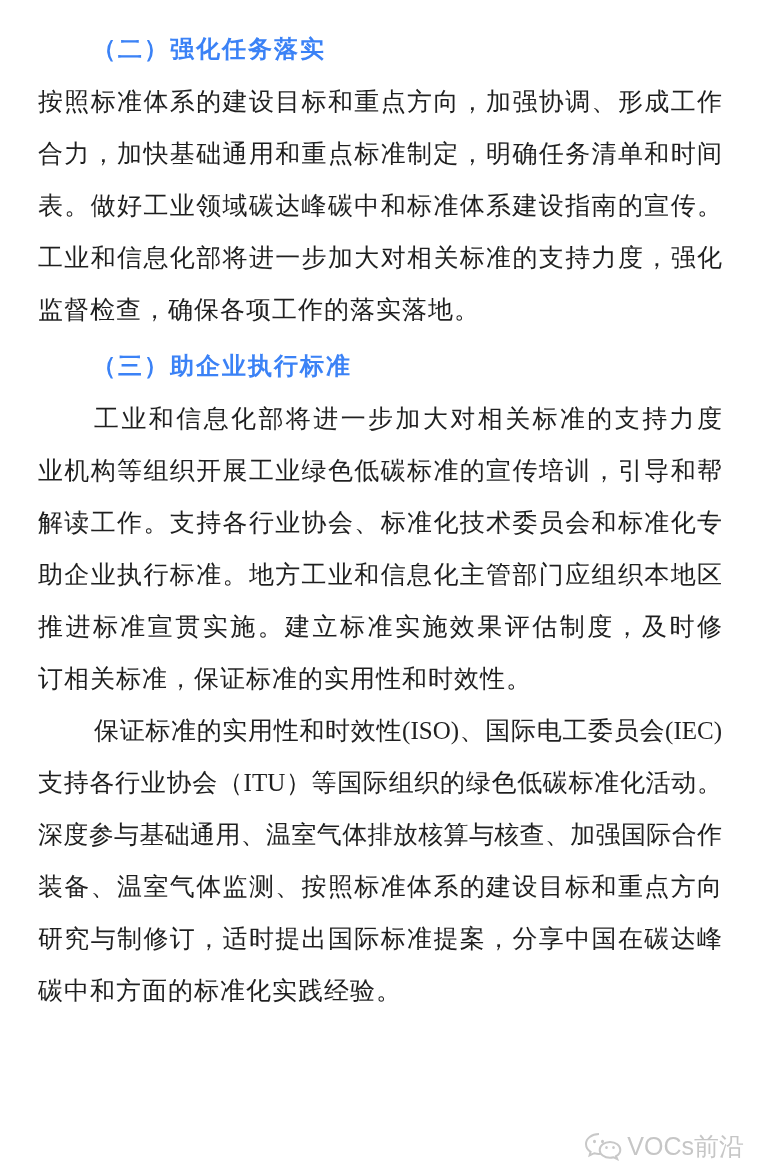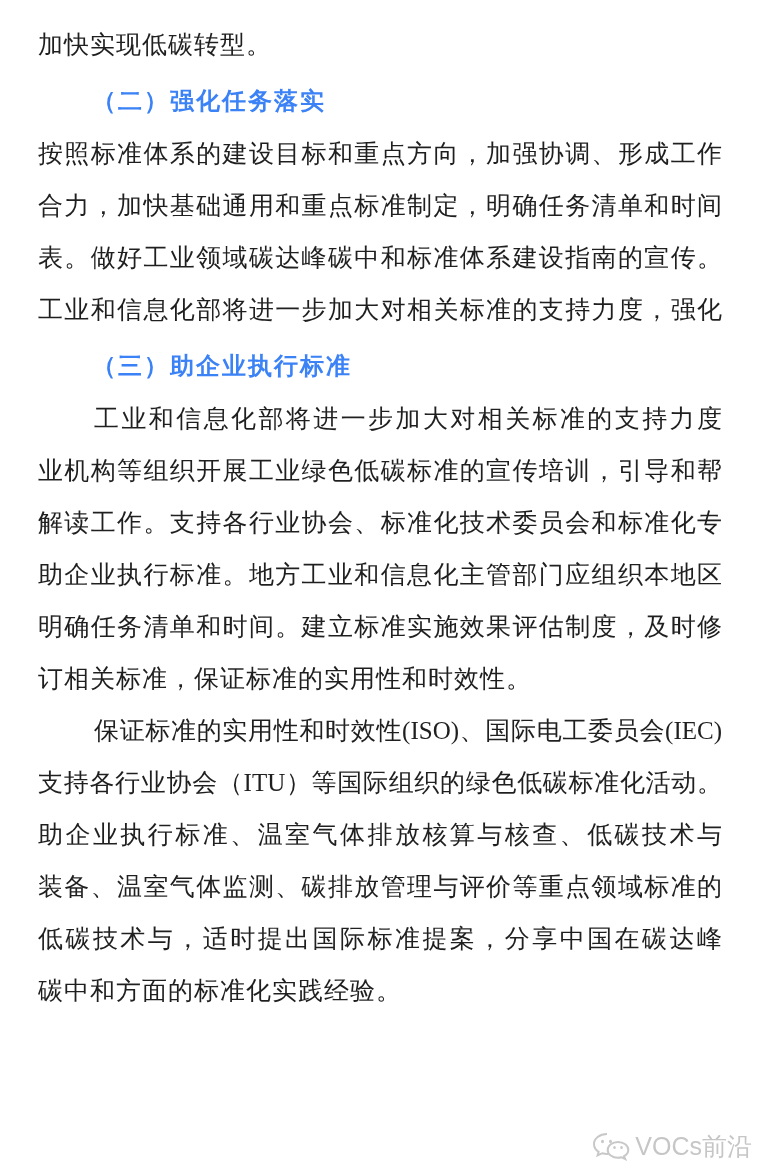--- a/index.html
+++ b/index.html
@@ -44,56 +44,56 @@
     color: #3b82f6;
     font-size: 24px;
     text-indent: 54px;
     letter-spacing: 2px;
     margin-top: 4px;
     margin-bottom: 1px;
     font-family: Liberation Serif, serif;
   }
   .watermark {
     position: absolute;
-    right: 8px; bottom: 11px;
+    right: 16px; bottom: 11px;
     display: flex;
     align-items: center;
     gap: 5px;
     color: #c6c6c6;
     font-size: 25px;
     font-family: "Liberation Sans", "DejaVu Sans", sans-serif;
     user-select: none;
   }
   .wm-icon { display: inline-block; width: 38px; height: 32px; }
 </style>
 </head>
 <body>
 
 <div class="page">
 
   <div class="doc">
 
-  <div class="line para-end">加快实现低碳转型。</div>
       <div class="line heading">（二）强化任务落实</div>
       <div class="line fill">按照标准体系的建设目标和重点方向，加强协调、形成工作</div>
       <div class="line fill">合力，加快基础通用和重点标准制定，明确任务清单和时间</div>
       <div class="line fill">表。做好工业领域碳达峰碳中和标准体系建设指南的宣传。</div>
       <div class="line fill">工业和信息化部将进一步加大对相关标准的支持力度，强化</div>
+      <div class="line para-end">监督检查，确保各项工作的落实落地。</div>
       <div class="line heading">（三）助企业执行标准</div>
       <div class="line para-first">工业和信息化部将进一步加大对相关标准的支持力度</div>
       <div class="line fill">业机构等组织开展工业绿色低碳标准的宣传培训，引导和帮</div>
       <div class="line fill">解读工作。支持各行业协会、标准化技术委员会和标准化专</div>
       <div class="line fill">助企业执行标准。地方工业和信息化主管部门应组织本地区</div>
-      <div class="line fill">明确任务清单和时间。建立标准实施效果评估制度，及时修</div>
+      <div class="line fill">推进标准宣贯实施。建立标准实施效果评估制度，及时修</div>
       <div class="line para-end">订相关标准，保证标准的实用性和时效性。</div>
       <div class="line para-first">保证标准的实用性和时效性(ISO)、国际电工委员会(IEC)</div>
       <div class="line fill">支持各行业协会（ITU）等国际组织的绿色低碳标准化活动。</div>
-      <div class="line fill">助企业执行标准、温室气体排放核算与核查、低碳技术与</div>
-      <div class="line fill">装备、温室气体监测、碳排放管理与评价等重点领域标准的</div>
-      <div class="line fill">低碳技术与，适时提出国际标准提案，分享中国在碳达峰</div>
+      <div class="line fill">深度参与基础通用、温室气体排放核算与核查、加强国际合作</div>
+      <div class="line fill">装备、温室气体监测、按照标准体系的建设目标和重点方向</div>
+      <div class="line fill">研究与制修订，适时提出国际标准提案，分享中国在碳达峰</div>
       <div class="line para-end">碳中和方面的标准化实践经验。</div>
     </div>
 
   <div class="watermark">
     <span class="wm-icon">
       <svg viewBox="0 0 38 32" width="38" height="32">
         <g fill="none" stroke="#c8c8c8" stroke-width="2">
           <path d="M15 3 C7.5 3 2 7.5 2 13 c0 3.2 1.8 6 4.6 7.8 L5.6 24.4 l4.6 -2.2 c1.5 0.4 3.1 0.7 4.8 0.7 0.6 0 1.2 0 1.8 -0.1"></path>
           <path d="M26 11 c-5.7 0 -10.3 3.5 -10.3 7.9 0 4.4 4.6 7.9 10.3 7.9 1.3 0 2.5 -0.2 3.6 -0.5 l3.6 1.7 -1.2 -2.8 c2.6 -1.4 4.3 -3.7 4.3 -6.3 0 -4.4 -4.6 -7.9 -10.3 -7.9 z"></path>
         </g>

